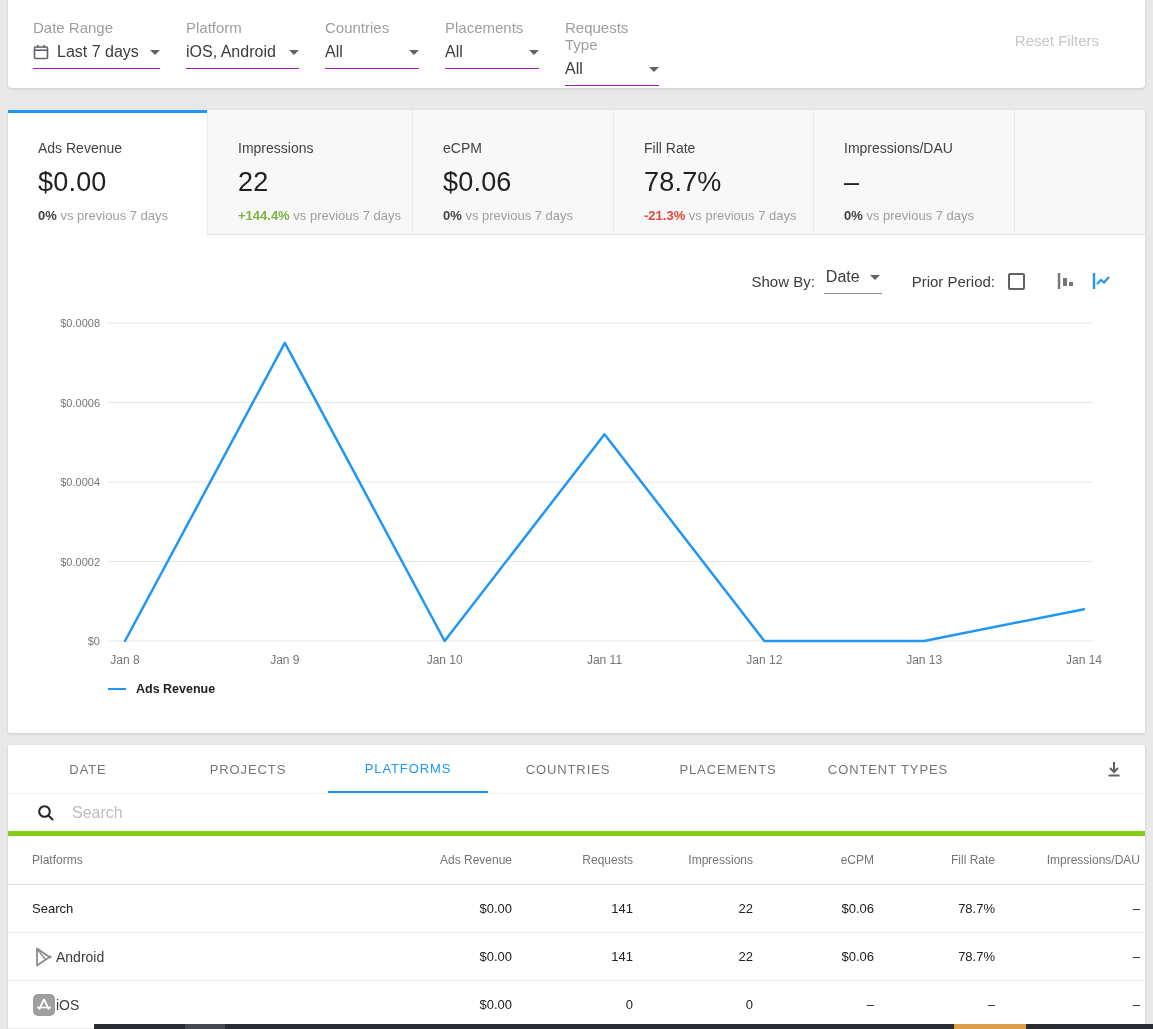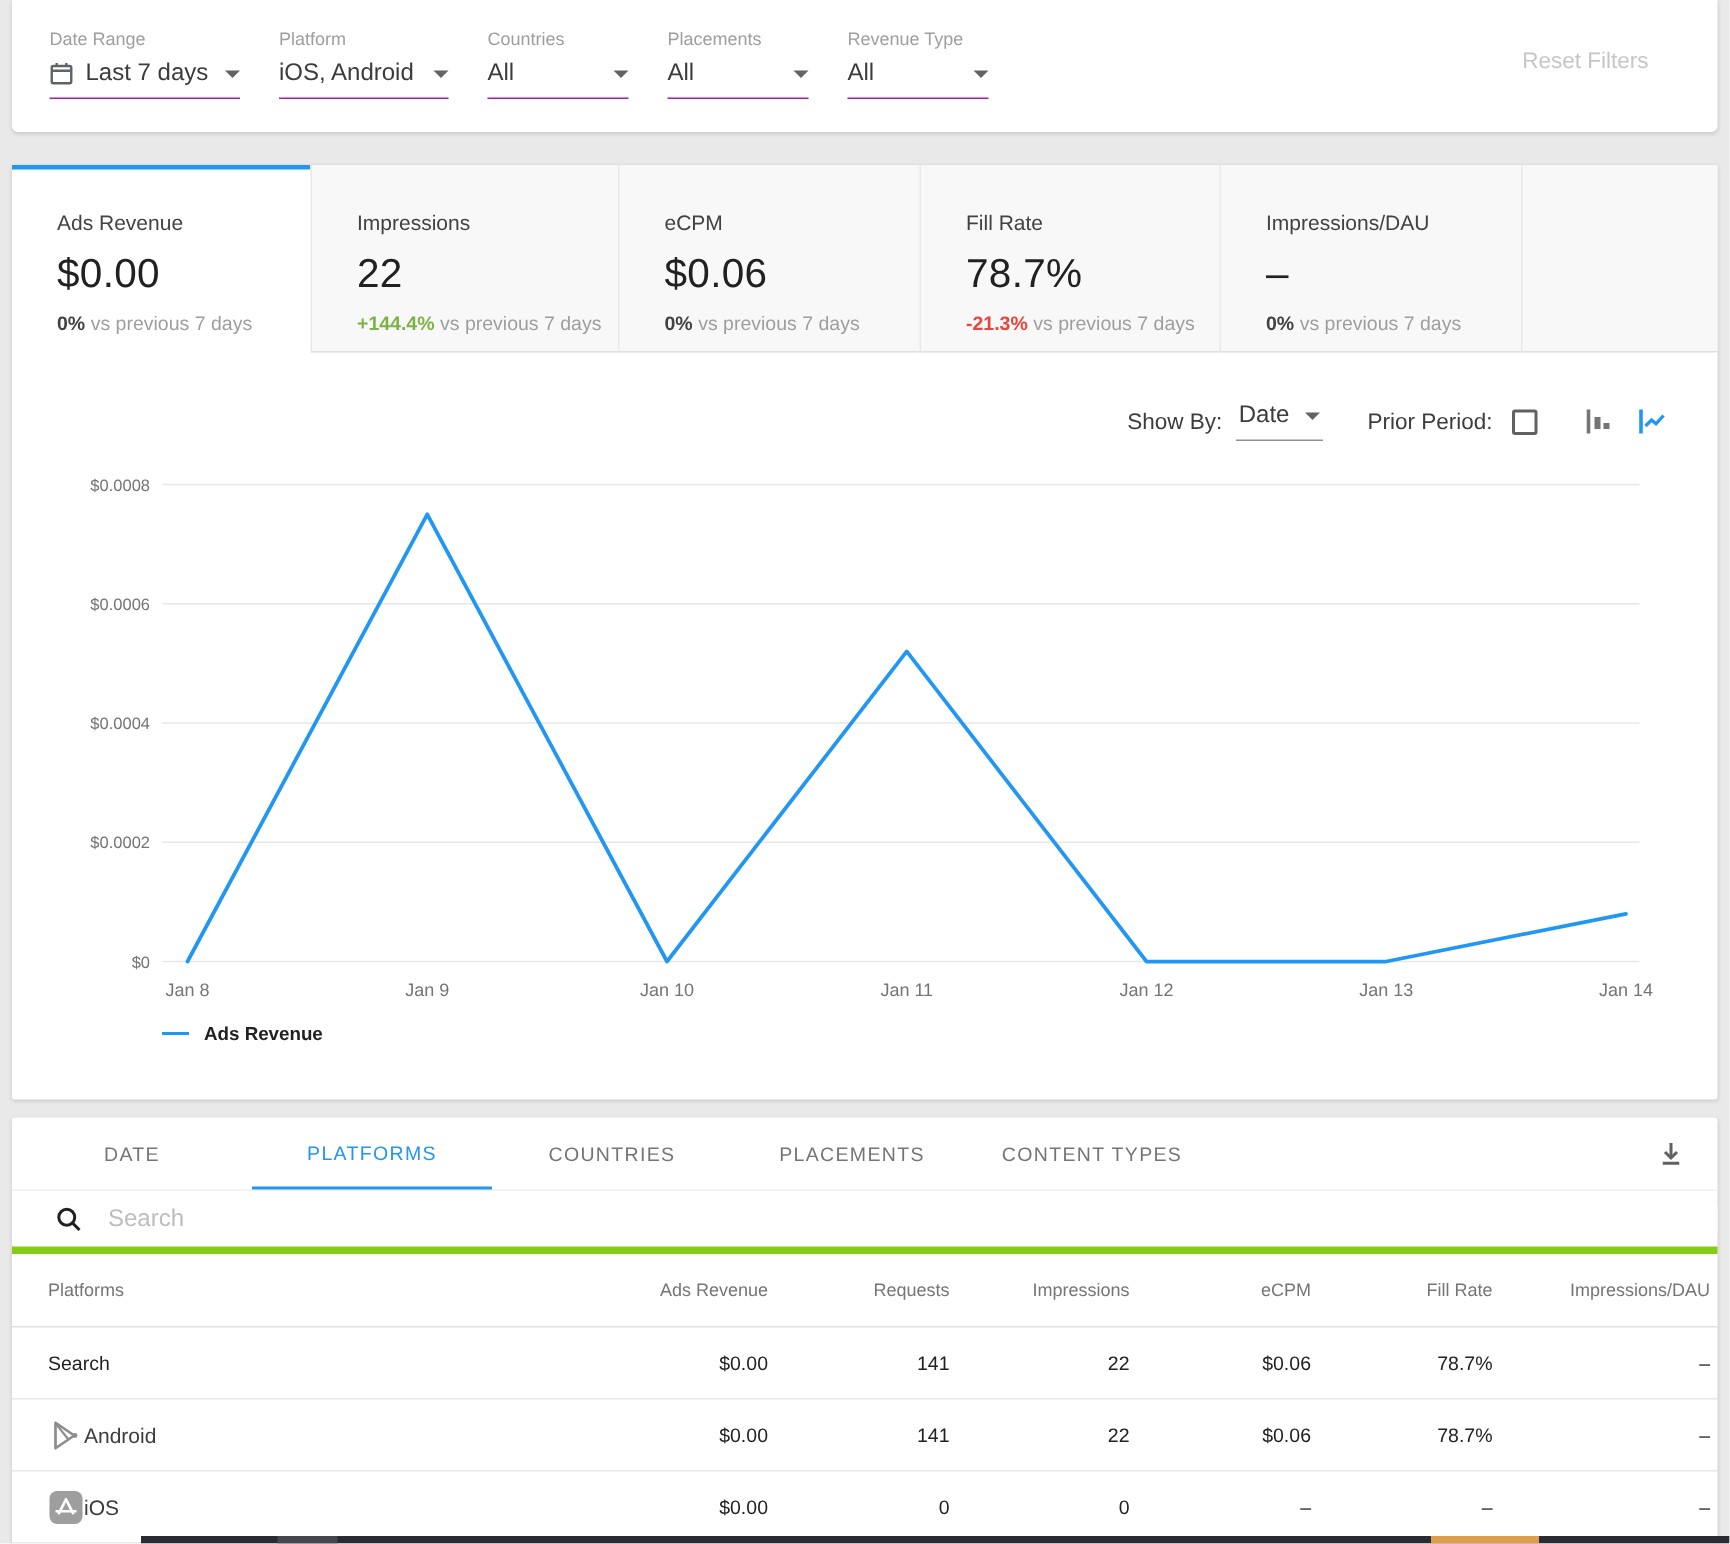--- a/index.html
+++ b/index.html
@@ -9,21 +9,21 @@
     background: #e9e9e9;
     font-family: "Liberation Sans", sans-serif;
     overflow: hidden;
     color: #424242;
   }
   .card { background:#fff; box-shadow: 0 1px 3px rgba(0,0,0,.14); }
 
   
   .top-card { position:absolute; left:8px; right:8px; top:0; height:88px; border-radius:0 0 4px 4px; display:flex; padding-left:25px; }
   .filter { margin-top:19px; margin-right:26px; }
-  .filter-label { font-size:12px; color:#9e9e9e; margin-bottom:7px; }
+  .filter-label { font-size:15px; color:#9e9e9e; margin-bottom:7px; }
   .filter-value { display:flex; align-items:center; gap:8px; border-bottom:1px solid #a21caf; padding-bottom:7px; font-size:16px; color:#3c3c3c; }
   .caret { width:0; height:0; border-left:5px solid transparent; border-right:5px solid transparent; border-top:5px solid #5f6368; margin-left:auto; flex:none; }
   .reset-btn { position:absolute; right:46px; top:32px; font-size:15px; color:#c6c6c6; background:none; border:none; font-family:inherit; }
 
   
   .main-card { position:absolute; left:8px; right:8px; top:110px; height:623px; border-radius:2px; }
   .metric-tabs { display:flex; height:125px; }
   .mtab { padding:30px 0 0 30px; background:#f8f8f8; border-bottom:1px solid #e0e0e0; border-left:1px solid #e9e9e9; }
   .mtab.active { background:#fff; border-top:3px solid #2196f3; border-bottom:none; border-left:none; padding-top:27px; }
   .mtab-label { font-size:14px; color:#424242; }
@@ -106,21 +106,21 @@
 
   <div class="filter" style="width:94px">
     <div class="filter-label">Placements</div>
     <div class="filter-value">
       <span>All</span>
       <span class="caret"></span>
     </div>
   </div>
 
   <div class="filter" style="width:94px">
-    <div class="filter-label">Revenue Type</div>
+    <div class="filter-label">Requests Type</div>
     <div class="filter-value">
       <span>All</span>
       <span class="caret"></span>
     </div>
   </div>
 
   <button class="reset-btn">Reset Filters</button>
 </div>
 
 <div class="main-card card">
@@ -203,20 +203,21 @@
       <span class="legend-dash"></span>
       <span class="legend-label">Ads Revenue</span>
     </div>
   </div>
 </div>
 
 <div class="bottom-card card">
 
   <div class="table-tabs">
     <button class="ttab">DATE</button>
+    <button class="ttab">PROJECTS</button>
     <button class="ttab active">PLATFORMS</button>
     <button class="ttab">COUNTRIES</button>
     <button class="ttab">PLACEMENTS</button>
     <button class="ttab">CONTENT TYPES</button>
     <button class="dl-btn">
       <svg width="18" height="18" viewBox="0 0 18 18">
           <line x1="9" y1="2" x2="9" y2="11" stroke="#616161" stroke-width="2"></line>
           <polyline points="5,8 9,12 13,8" fill="none" stroke="#616161" stroke-width="2"></polyline>
           <line x1="3.5" y1="15.5" x2="14.5" y2="15.5" stroke="#616161" stroke-width="2"></line>
         </svg>

